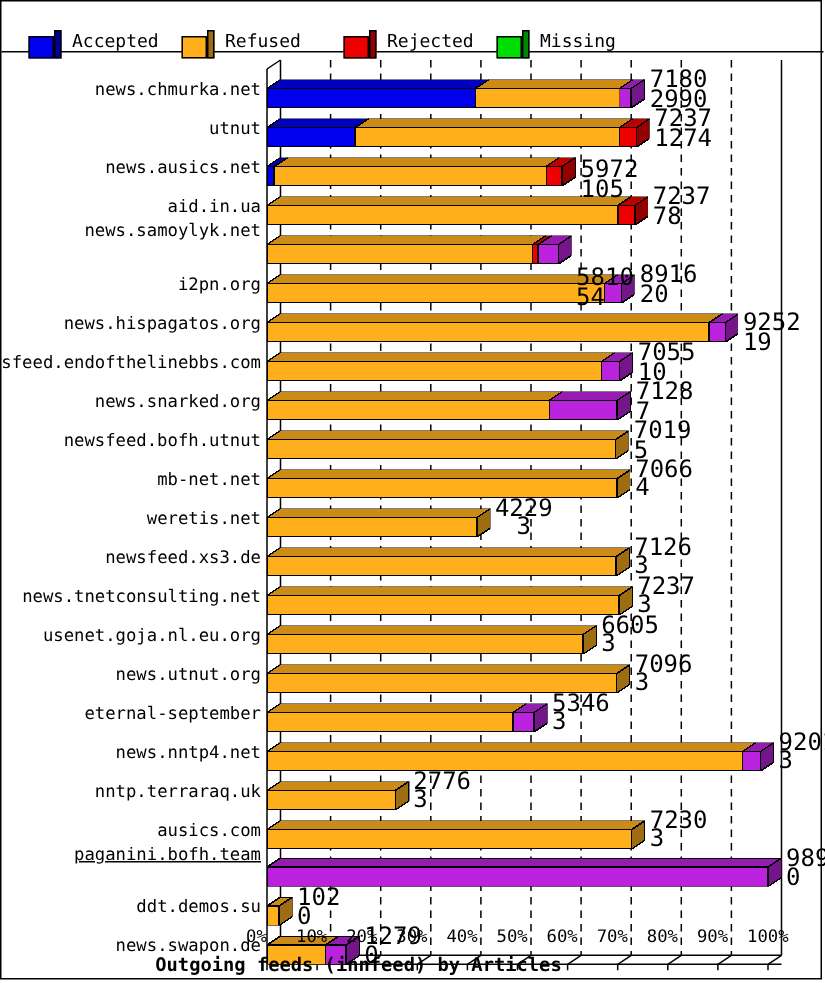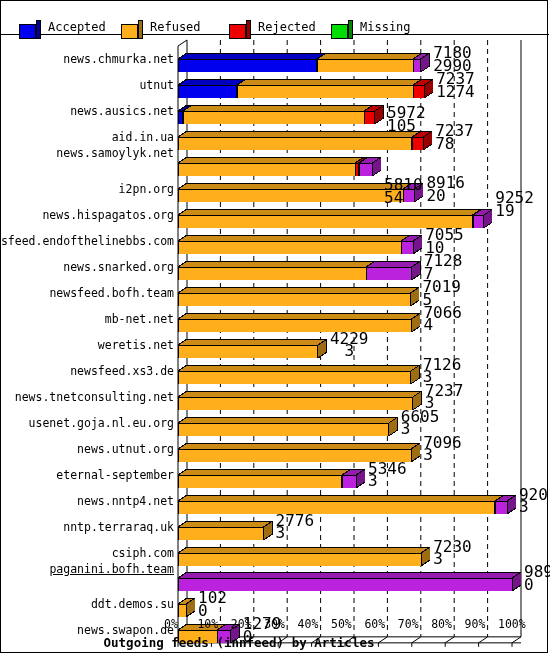--- a/index.html
+++ b/index.html
@@ -350,31 +350,31 @@
     <div id="ylabels">
         <div class="ylab" style="top: 19.475px; right: 375px;">news.chmurka.net</div>
         <div class="ylab" style="top: 45.425px; right: 375px;">utnut</div>
         <div class="ylab" style="top: 71.375px; right: 375px;">news.ausics.net</div>
         <div class="ylab" style="top: 97.325px; right: 375px;">aid.in.ua</div>
         <div class="ylab" style="top: 113px; right: 375px;">news.samoylyk.net</div>
         <div class="ylab" style="top: 149.225px; right: 375px;">i2pn.org</div>
         <div class="ylab" style="top: 175.175px; right: 375px;">news.hispagatos.org</div>
         <div class="ylab" style="top: 201.125px; right: 375px;">newsfeed.endofthelinebbs.com</div>
         <div class="ylab" style="top: 227.075px; right: 375px;">news.snarked.org</div>
-        <div class="ylab" style="top: 253.025px; right: 375px;">newsfeed.bofh.team</div>
+        <div class="ylab" style="top: 253.025px; right: 375px;">newsfeed.bofh.utnut</div>
         <div class="ylab" style="top: 278.975px; right: 375px;">mb-net.net</div>
         <div class="ylab" style="top: 304.925px; right: 375px;">weretis.net</div>
         <div class="ylab" style="top: 330.875px; right: 375px;">newsfeed.xs3.de</div>
         <div class="ylab" style="top: 356.825px; right: 375px;">news.tnetconsulting.net</div>
         <div class="ylab" style="top: 382.775px; right: 375px;">usenet.goja.nl.eu.org</div>
         <div class="ylab" style="top: 408.725px; right: 375px;">news.utnut.org</div>
         <div class="ylab" style="top: 434.675px; right: 375px; text-align: right;">eternal-september</div>
         <div class="ylab" style="top: 460.625px; right: 375px;">news.nntp4.net</div>
         <div class="ylab" style="top: 486.575px; right: 375px;">nntp.terraraq.uk</div>
-        <div class="ylab" style="top: 512.525px; right: 375px;">csiph.com</div>
+        <div class="ylab" style="top: 512.525px; right: 375px;">ausics.com</div>
         <div class="ylab" style="top: 529px; right: 375px; text-decoration: underline;">paganini.bofh.team</div>
         <div class="ylab" style="top: 564.425px; right: 375px;">ddt.demos.su</div>
         <div class="ylab" style="top: 590.375px; right: 375px;">news.swapon.de</div>
       </div>
     <div id="vlabels">
         <div class="vlabel" style="left: 432.152px; top: 12.475px;">
           <div>7180</div>
           <div>2990</div>
         </div>
         <div class="vlabel" style="left: 435.158px; top: 38.425px;">
@@ -390,21 +390,21 @@
           <div>78</div>
         </div>
         <div class="vlabel" style="left: 383.054px; top: 116.275px; margin-top: 28px;">
           <div>5810</div>
           <div>54</div>
         </div>
         <div class="vlabel" style="left: 425.472px; top: 142.225px;">
           <div>8916</div>
           <div>20</div>
         </div>
-        <div class="vlabel" style="left: 494.276px; top: 157px;">
+        <div class="vlabel" style="left: 494.276px; top: 174px;">
           <div>9252</div>
           <div>19</div>
         </div>
         <div class="vlabel" style="left: 424.136px; top: 194.125px;">
           <div>7055</div>
           <div>10</div>
         </div>
         <div class="vlabel" style="left: 422.8px; top: 220.075px;">
           <div>7128</div>
           <div>7</div>

